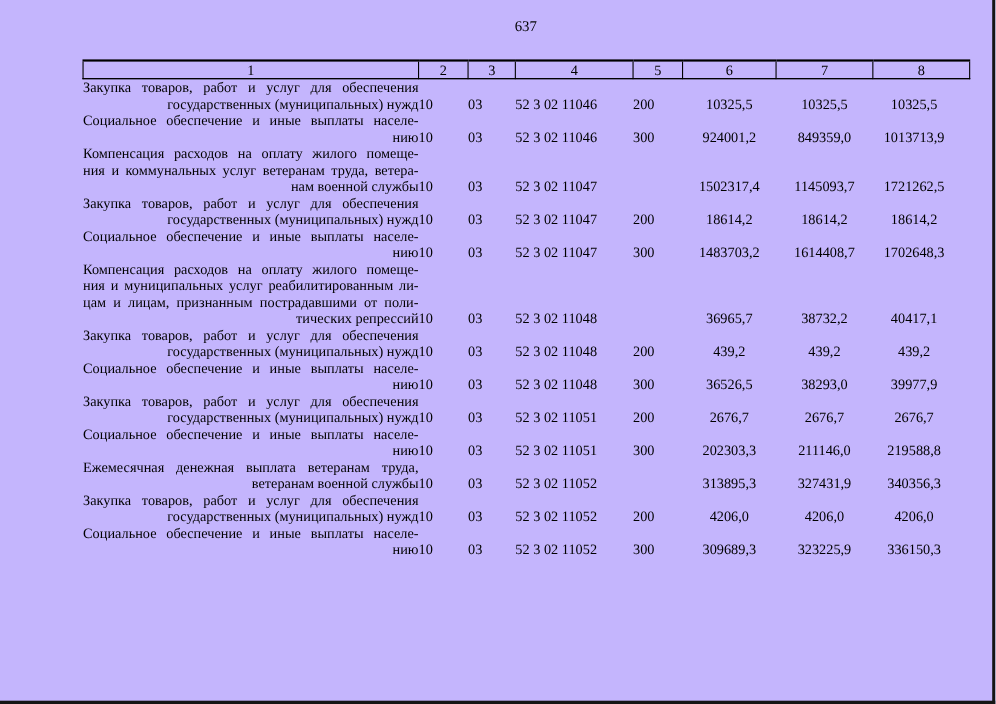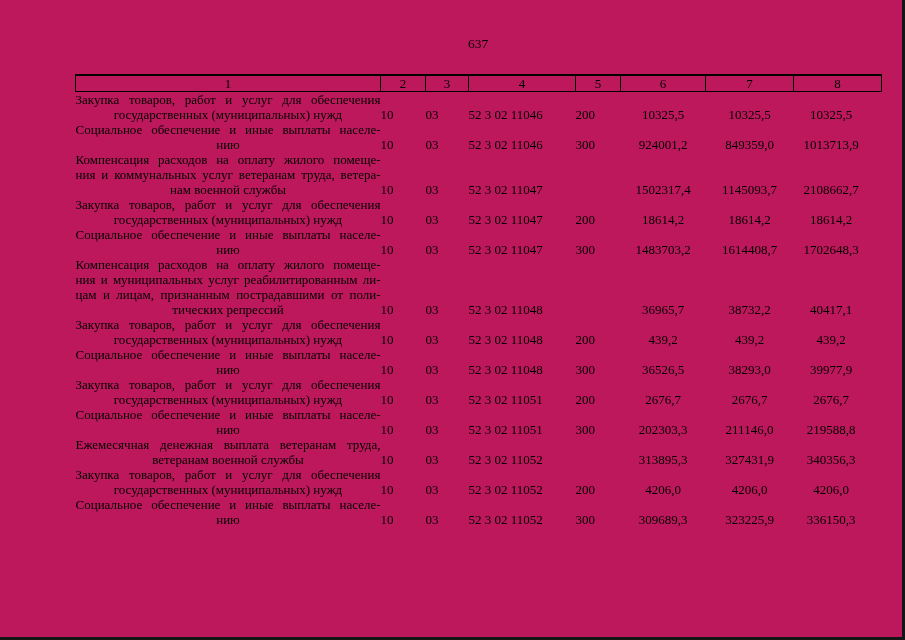--- a/index.html
+++ b/index.html
@@ -4,26 +4,26 @@
 <style>
   html, body {
     margin: 0;
     padding: 0;
     background: #ffffff;
   }
   .page {
     width: 905px;
     height: 640px;
     box-sizing: border-box;
-    background: #be185d;
+    background: #c4b5fd;
     color: #000000;
     font-family: "Liberation Serif", "DejaVu Serif", serif;
     border-right: 3px solid #151515;
     border-bottom: 3px solid #151515;
-    padding-top: 36px;
+    padding-top: 16px;
     overflow: hidden;
     position: relative;
   }
   .page-number {
     margin-left: 75px;
     width: 806px;
     text-align: center;
     font-size: 13.5px;
     margin-bottom: 22px;
   }
@@ -50,21 +50,21 @@
   td.c1 {
     padding-left: 7px;
     padding-right: 2px;
     text-align: left;
   }
   td.c1 .jline {
     text-align: justify;
     text-align-last: justify;
   }
   td.c1 .lastline {
-    text-align: center;
+    text-align: right;
   }
   td.ctr { text-align: left; }
   td.rt  { text-align: center; padding-right: 8px; }
   td.rt.last { padding-right: 13px; }
 </style>
 </head>
 <body>
 
 <div class="page">
   <div class="page-number">637</div>
@@ -124,21 +124,21 @@
             <div class="jline">Компенсация расходов на оплату жилого помеще-</div>
             <div class="jline">ния и коммунальных услуг ветеранам труда, ветера-</div>
             <div class="lastline">нам военной службы</div>
           </td>
           <td class="ctr">10</td>
           <td class="ctr">03</td>
           <td class="ctr">52 3 02 11047</td>
           <td class="ctr"></td>
           <td class="rt">1502317,4</td>
           <td class="rt">1145093,7</td>
-          <td class="rt last">2108662,7</td>
+          <td class="rt last">1721262,5</td>
         </tr>
         <tr>
           <td class="c1">
             <div class="jline">Закупка товаров, работ и услуг для обеспечения</div>
             <div class="lastline">государственных (муниципальных) нужд</div>
           </td>
           <td class="ctr">10</td>
           <td class="ctr">03</td>
           <td class="ctr">52 3 02 11047</td>
           <td class="ctr">200</td>

